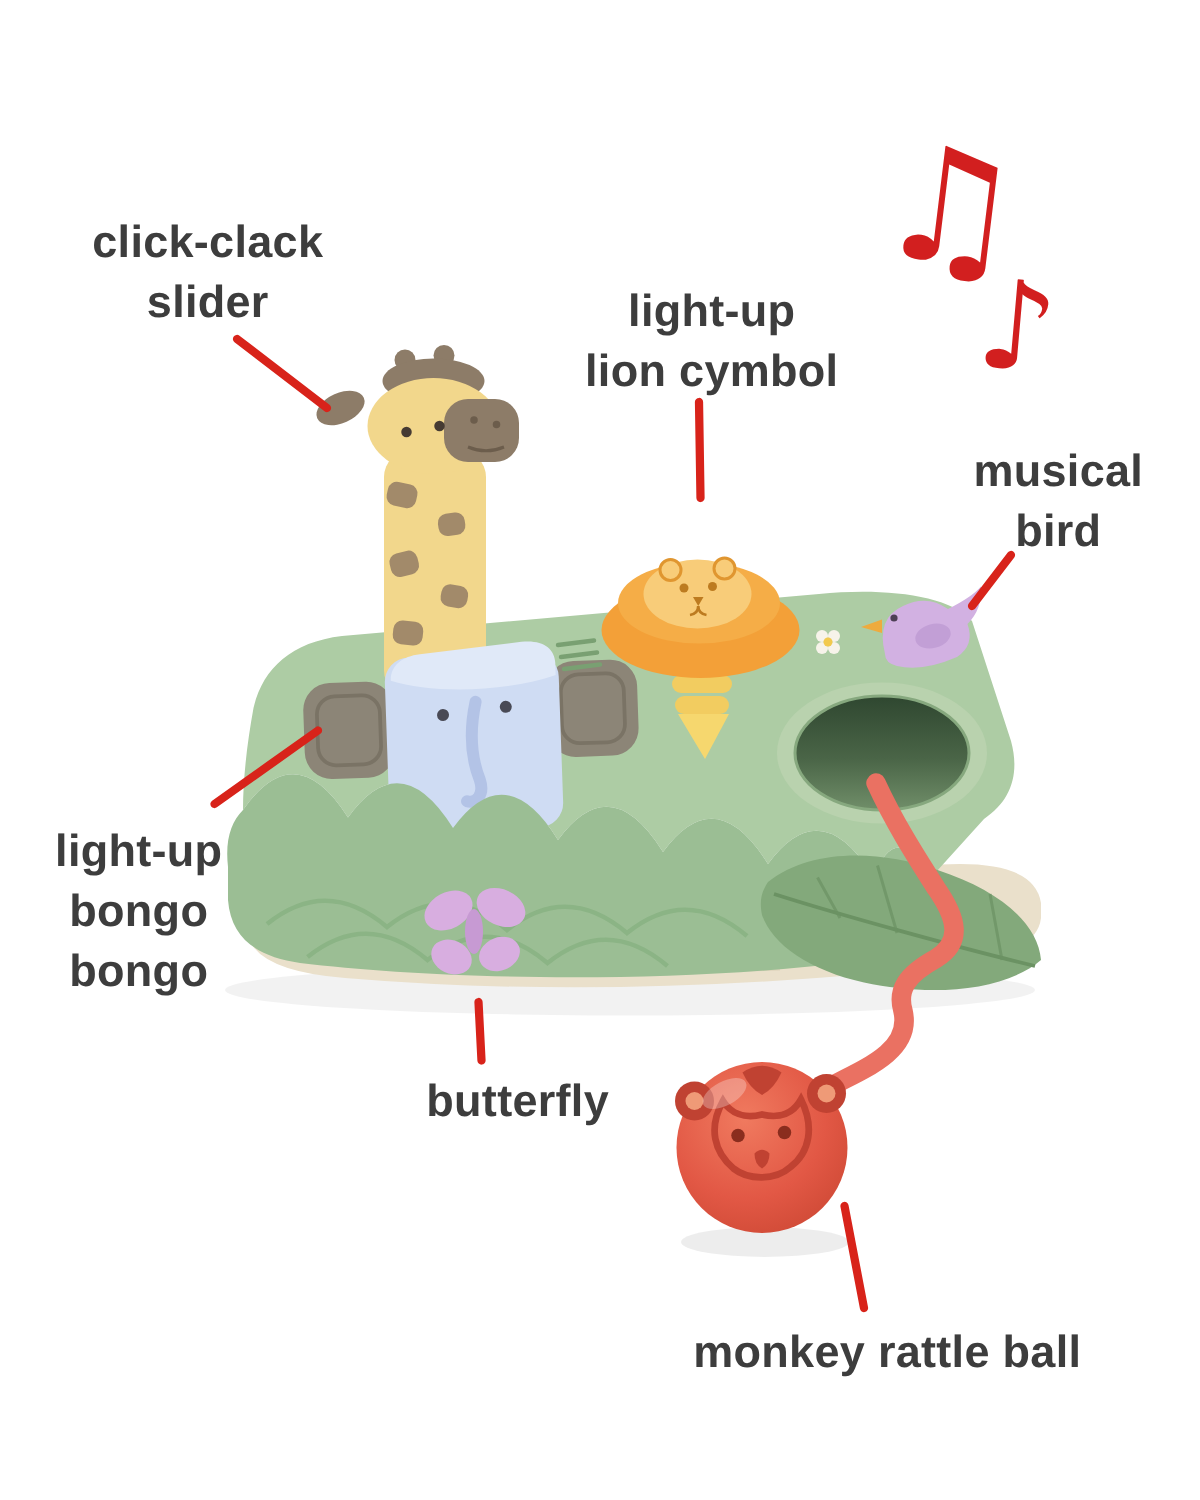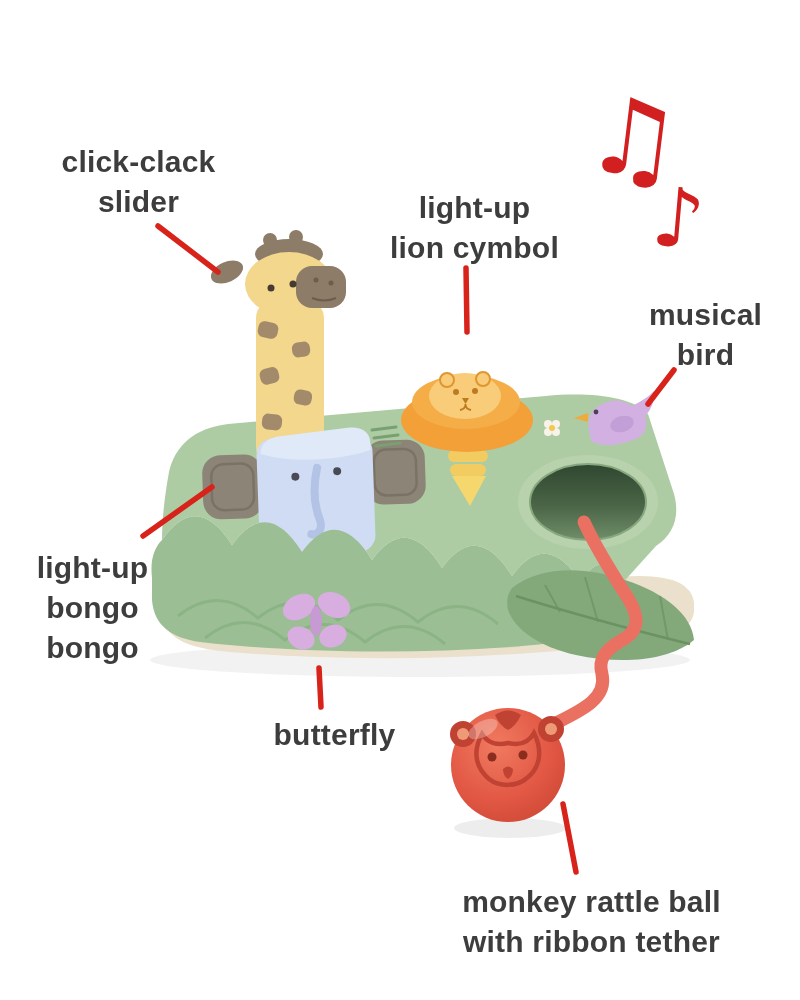--- a/index.html
+++ b/index.html
@@ -10,21 +10,21 @@
          color:#3d3d3d;letter-spacing:.2px;}
   .label .ln{display:block;margin-left:17px;}
   .note{position:absolute;color:#d21f1f;line-height:1;font-family:"DejaVu Sans",sans-serif;
         font-weight:400;}
   .note-double{left:586px;top:86px;font-size:106px;transform:rotate(7deg);}
   .note-single{left:652px;top:178px;font-size:82px;transform:rotate(5deg);}
   .lbl-clickclack{left:25px;top:142px;width:210px;}
   .lbl-lion{left:356px;top:188px;width:220px;}
   .lbl-bird{left:627px;top:295px;width:140px;}
   .lbl-elephant{left:9px;top:548px;width:150px;}
-  .lbl-butterfly{left:236px;top:715px;width:180px;}
+  .lbl-butterfly{left:226px;top:715px;width:180px;text-align:right;}
   .lbl-monkey{left:403px;top:882px;width:360px;}
 </style>
 </head>
 <body>
 
 <div class="stage">
 
   <svg class="scene" width="800" height="1000" viewBox="0 0 800 1000">
     <defs>
       <radialGradient id="ballGrad" cx="40%" cy="33%" r="78%">
@@ -221,16 +221,15 @@
     <span class="ln">bongo</span>
     <span class="ln">bongo</span>
   </div>
 
   <div class="label lbl-butterfly">
     <span class="ln">butterfly</span>
   </div>
 
   <div class="label lbl-monkey">
     <span class="ln">monkey rattle ball</span>
-    <span class="ln">with ribbon tether</span>
   </div>
 
 </div>
 
 </body></html>

